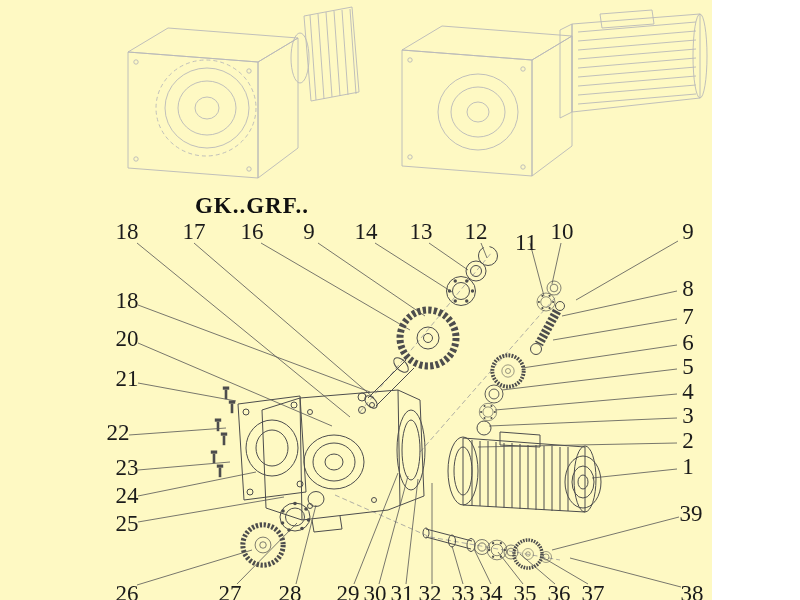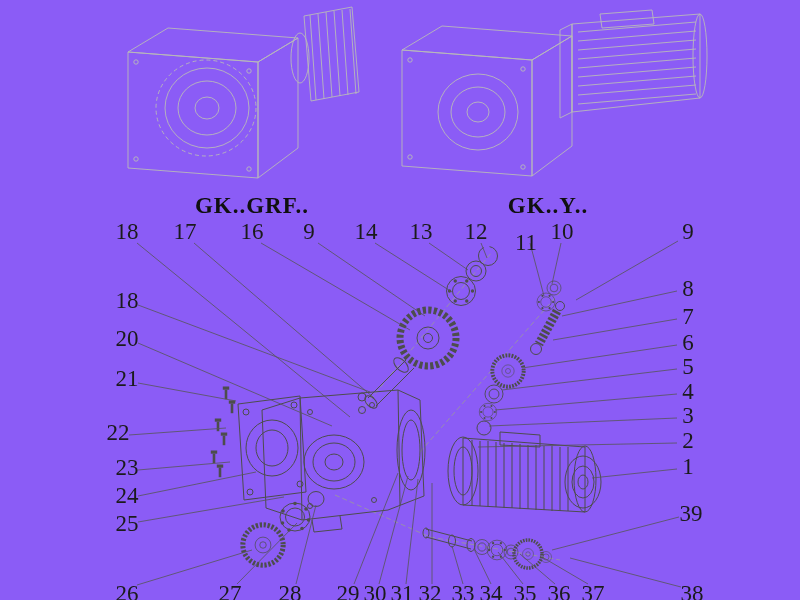--- a/index.html
+++ b/index.html
@@ -1,17 +1,17 @@
 <!DOCTYPE html>
 <html><head>
 <meta charset="utf-8">
 <style>
   html,body { margin:0; padding:0; background:#ffffff; }
   .canvas {
-    position:relative; width:800px; height:600px; background:#8b5cf6;
+    position:relative; width:712px; height:600px; background:#fef9c3;
     overflow:hidden; font-family:"Liberation Serif", serif;
   }
   svg.layer { position:absolute; left:0; top:0; }
 
   
   .sk { stroke:#b9b9b9; fill:none; stroke-width:0.9; }
   .sk .dash { stroke-dasharray:4 3; }
 
   
   .pt { stroke:#4d4d4d; fill:none; stroke-width:1; }
@@ -240,25 +240,24 @@
         <line x1="463" y1="584" x2="452" y2="546"></line>
         <line x1="491" y1="584" x2="474" y2="549"></line>
         <line x1="523" y1="584" x2="498" y2="552"></line>
         <line x1="555" y1="584" x2="520" y2="554"></line>
         <line x1="588" y1="584" x2="542" y2="557"></line>
         <line x1="681" y1="587" x2="570" y2="558"></line>
       </g>
   </svg>
 
   <div class="variant-label" style="left:252px; top:206px;">GK..GRF..</div>
-  <div class="variant-label" style="left:548px; top:206px;">GK..Y..</div>
 
   <div id="callout-layer">
       <div class="callout" style="left: 127px; top: 232px;">18</div>
-      <div class="callout" style="left: 185px; top: 232px; text-align: right;">17</div>
+      <div class="callout" style="left: 194px; top: 232px; text-align: right;">17</div>
       <div class="callout" style="left: 252px; top: 232px;">16</div>
       <div class="callout" style="left: 309px; top: 232px;">9</div>
       <div class="callout" style="left: 366px; top: 232px;">14</div>
       <div class="callout" style="left: 421px; top: 232px; text-align: center;">13</div>
       <div class="callout" style="left: 476px; top: 232px;">12</div>
       <div class="callout" style="left: 526px; top: 243px;">11</div>
       <div class="callout" style="left: 562px; top: 232px;">10</div>
       <div class="callout" style="left: 688px; top: 232px;">9</div>
       <div class="callout" style="left: 688px; top: 289px;">8</div>
       <div class="callout" style="left: 688px; top: 317px;">7</div>

